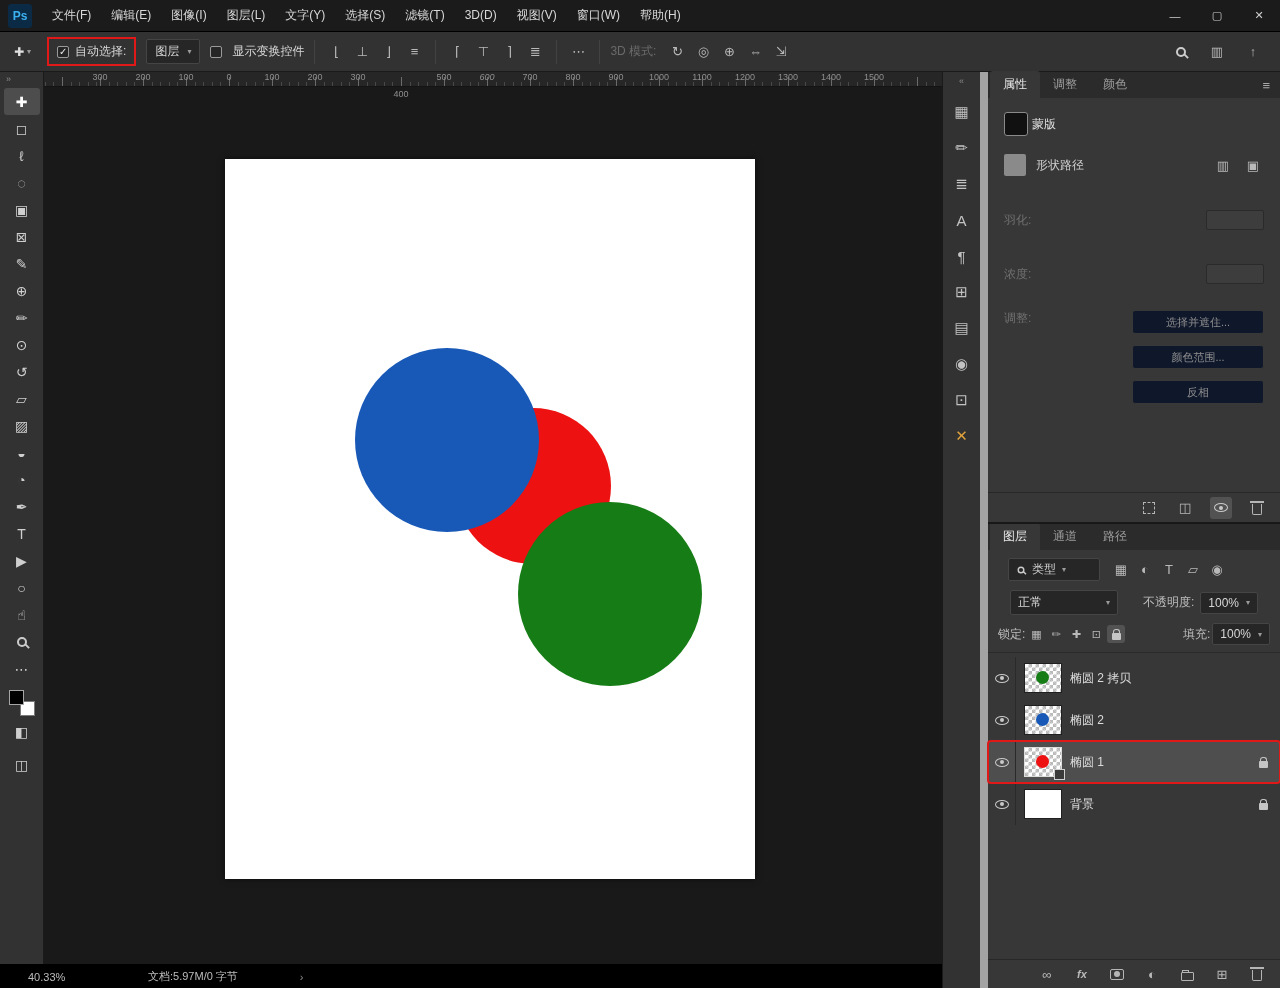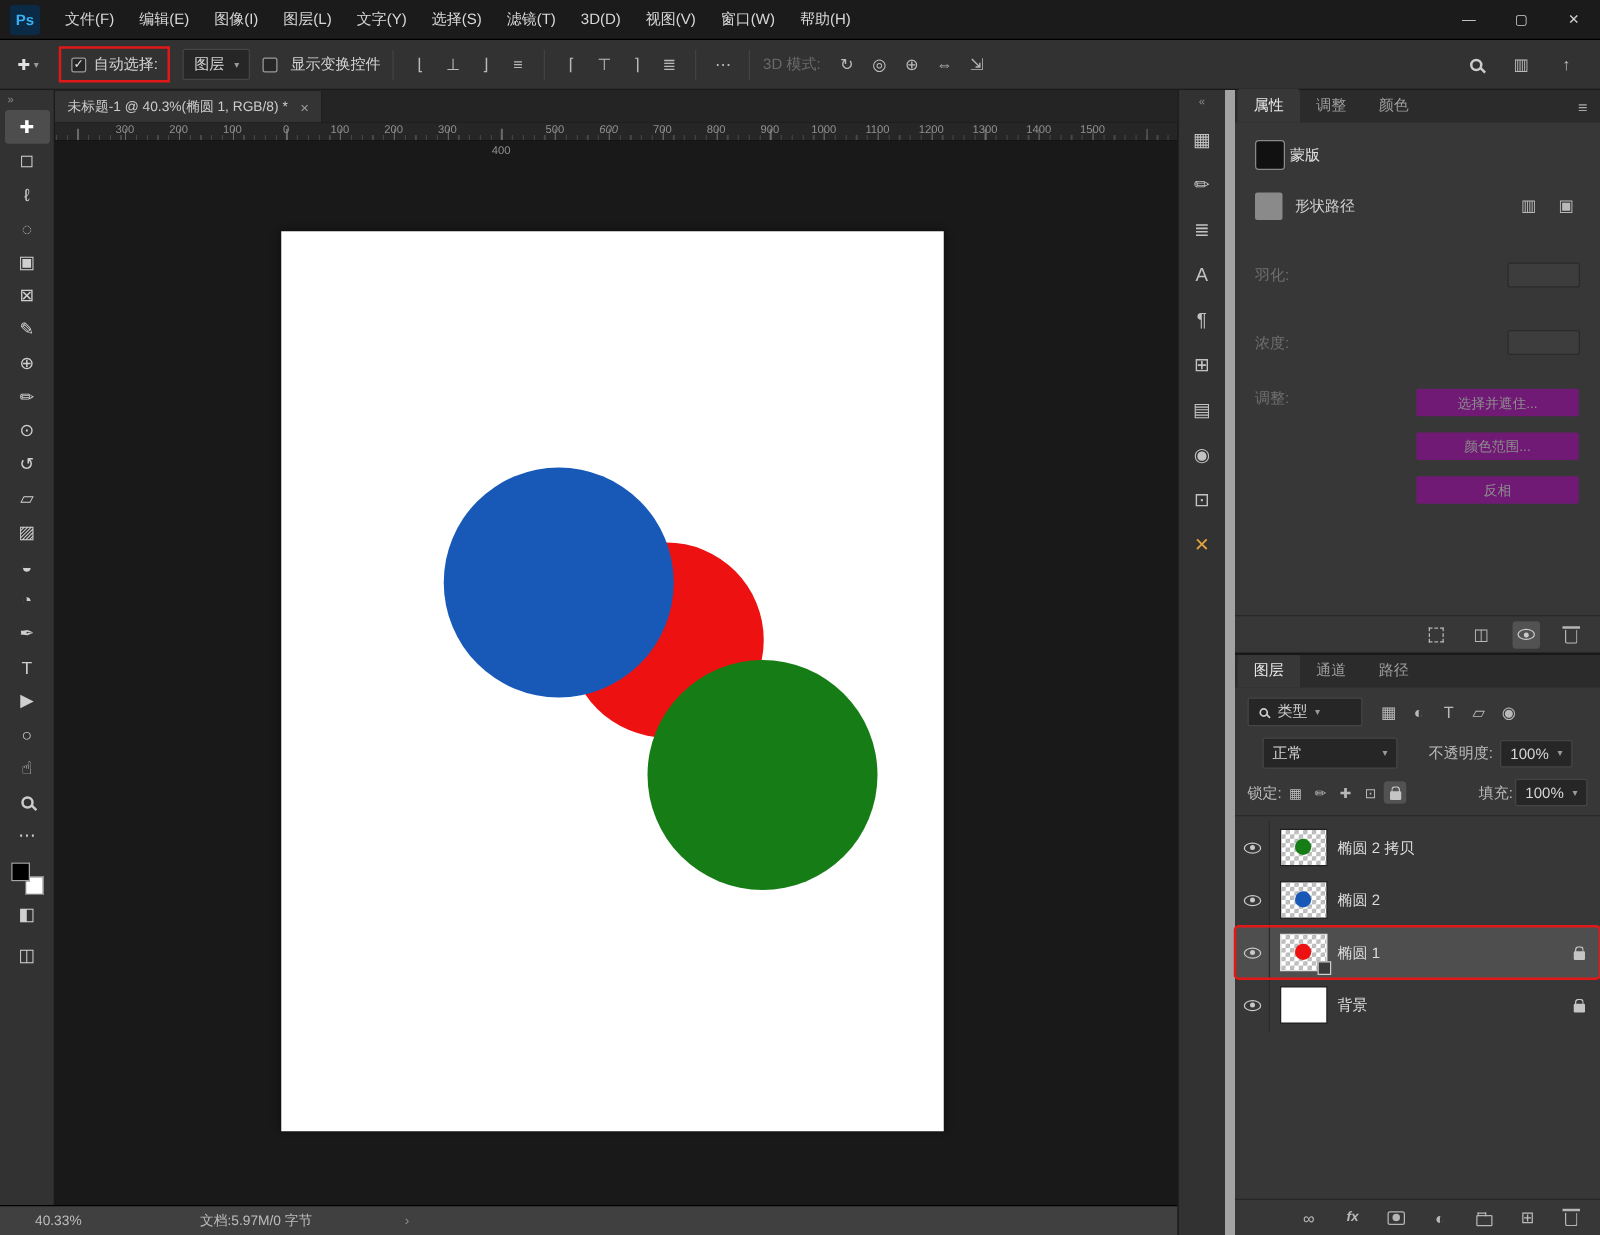--- a/index.html
+++ b/index.html
@@ -50,21 +50,21 @@
 .doctab .close{color:#9a9a9a;font-size:12px}
 .canvas-area{flex:1;position:relative;background:#191919;overflow:hidden}
 .ruler{position:absolute;top:0;left:0;right:0;height:15px;background:#262626;border-bottom:1px solid #141414;z-index:3}
 .ticks-minor{position:absolute;left:0;right:0;bottom:0;height:4px;background:repeating-linear-gradient(90deg,#484848 0 1px,transparent 1px 8.6px);background-position:56px 0}
 .ticks-major{position:absolute;left:0;right:0;bottom:0;height:9px;background:repeating-linear-gradient(90deg,#6a6a6a 0 1px,transparent 1px 43px);background-position:56px 0}
 .rlabel{position:absolute;top:0;transform:translateX(-50%);font-size:9px;color:#8f8f8f}
 .page{position:absolute;left:181px;top:87px;width:530px;height:720px;background:#fff;box-shadow:0 0 6px rgba(0,0,0,.6)}
 .circle{position:absolute;border-radius:50%}
 
 
-.statusbar{height:24px;flex:0 0 24px;background:#404040;border-top:1px solid #000;display:flex;align-items:center;padding-left:28px;font-size:11px;color:#bdbdbd;gap:16px}
+.statusbar{height:24px;flex:0 0 24px;background:#000000;border-top:1px solid #000;display:flex;align-items:center;padding-left:28px;font-size:11px;color:#bdbdbd;gap:4px}
 .statusbar .zoomfield{min-width:60px}
 .statusbar .docinfo{margin-left:56px}
 .statusbar .expand{margin-left:58px;color:#8f8f8f}
 
 
 .iconstrip{width:38px;flex:0 0 38px;background:#323232;border-left:1px solid #1a1a1a;display:flex;flex-direction:column;align-items:center;padding-top:4px}
 .strip-collapse{width:100%;text-align:center;color:#8a8a8a;font-size:9px;height:14px}
 .strip-icon{width:28px;height:28px;margin-top:8px;display:flex;align-items:center;justify-content:center;color:#c2c2c2;font-size:15px;border-radius:3px}
 
 
@@ -82,21 +82,21 @@
 .mask-title{color:#e0e0e0;font-size:12px}
 .shape-row{display:flex;align-items:center;gap:10px;margin-top:18px}
 .shapethumb{width:22px;height:22px;background:#8a8a8a;border-radius:2px}
 .shape-label{color:#cfcfcf}
 .shape-icons{margin-left:auto;display:flex;gap:8px}
 .prop-line{display:flex;align-items:center;margin-top:34px}
 .prop-line .lab{color:#6f6f6f}
 .valbox{margin-left:auto;width:58px;height:20px;background:#3d3d3d;border:1px solid #2a2a2a;border-radius:2px}
 .adjust-row{display:flex;align-items:flex-start;margin-top:26px}
 .btncol{margin-left:auto;display:flex;flex-direction:column;gap:11px}
-.prop-btn{width:132px;height:24px;background:#701a75;border:1px solid #383838;border-radius:3px;color:#8d8d8d;font-size:11px;display:flex;align-items:center;justify-content:center}
+.prop-btn{width:132px;height:24px;background:#0f172a;border:1px solid #383838;border-radius:3px;color:#8d8d8d;font-size:11px;display:flex;align-items:center;justify-content:center}
 .props-footer{position:absolute;bottom:0;left:0;right:0;height:30px;border-top:1px solid #272727;display:flex;align-items:center;justify-content:flex-end;gap:14px;padding:0 12px}
 
 
 .iconbtn{width:22px;height:22px;display:flex;align-items:center;justify-content:center;color:#b9b9b9;font-size:13px;border-radius:3px}
 .iconbtn.active{background:#525252;color:#e8e8e8}
 .iconbtn .fx{font-style:italic;font-weight:bold;font-size:11px}
 
 
 .eye{width:14px;height:9px;border:1px solid #c9c9c9;border-radius:50%;position:relative}
 .eye::after{content:"";position:absolute;left:50%;top:50%;width:4px;height:4px;margin:-2px 0 0 -2px;background:#c9c9c9;border-radius:50%}
@@ -105,21 +105,21 @@
 .trash{width:10px;height:11px;border:1px solid #b5b5b5;border-top:none;border-radius:0 0 2px 2px;position:relative;margin-top:3px}
 .trash::before{content:"";position:absolute;top:-3px;left:-3px;right:-3px;height:2px;background:#b5b5b5}
 .maskicon{width:14px;height:11px;border:1px solid #b5b5b5;border-radius:2px;display:flex;align-items:center;justify-content:center}
 .maskicon::before{content:"";width:6px;height:6px;border-radius:50%;background:#b5b5b5}
 .folder{width:13px;height:9px;border:1px solid #b5b5b5;border-radius:1px;position:relative;margin-top:4px}
 .folder::before{content:"";position:absolute;top:-3px;left:0;width:5px;height:2px;border:1px solid #b5b5b5;border-bottom:none}
 .dashedsq{width:12px;height:12px;border:1px dashed #b5b5b5}
 
 
 .layers{flex:1;display:flex;flex-direction:column;min-height:0}
-.filter-row{display:flex;align-items:center;gap:6px;padding:8px 10px 4px}
+.filter-row{display:flex;align-items:center;gap:6px;padding:8px 20px 4px}
 .searchbox{display:flex;align-items:center;gap:6px;background:#262626;border:1px solid #454545;border-radius:2px;padding:2px 7px;color:#cfcfcf;width:92px}
 .searchbox .zoomglyph{transform:scale(.7)}
 .filter-icons{display:flex;gap:2px;margin-left:4px}
 .blend-row{display:flex;align-items:center;gap:8px;padding:5px 22px}
 .blendbox{width:108px;display:flex;align-items:center;justify-content:space-between;background:#262626;border:1px solid #454545;border-radius:2px;padding:3px 7px;color:#d6d6d6}
 .opac{margin-left:auto;display:flex;align-items:center;gap:6px;color:#bdbdbd}
 .smallbox{display:flex;align-items:center;gap:7px;background:#262626;border:1px solid #454545;border-radius:2px;padding:3px 7px;color:#d6d6d6}
 .lock-row{display:flex;align-items:center;gap:2px;padding:3px 10px 7px;border-bottom:1px solid #2a2a2a;color:#bdbdbd}
 .lock-row .iconbtn{width:18px;height:18px;font-size:11px}
 .lock-row .filllab{margin-left:auto}
@@ -251,26 +251,20 @@
             <div class="sw-bg" id="sw-bg" style="background: rgb(255, 255, 255);"></div>
             <div class="sw-fg" id="sw-fg" style="background: rgb(0, 0, 0);"></div>
           </div>
           <div id="tool-footer" style="display:flex;flex-direction:column;align-items:center;gap:6px">
               <div class="tool">◧</div>
               <div class="tool">◫</div>
             </div>
         </div>
 
         <div class="center">
-          <div class="tabbar">
-            <div class="doctab">
-              <span>未标题-1 @ 40.3%(椭圆 1, RGB/8) *</span>
-              <span class="close">×</span>
-            </div>
-          </div>
           <div class="canvas-area">
             <div class="ruler">
               <div class="ticks-minor"></div>
               <div class="ticks-major"></div>
               <div id="ruler-labels">
                   <span class="rlabel" style="left: 56px;">300</span>
                   <span class="rlabel" style="left: 99px;">200</span>
                   <span class="rlabel" style="left: 142px;">100</span>
                   <span class="rlabel" style="left: 185px;">0</span>
                   <span class="rlabel" style="left: 228px;">100</span>

